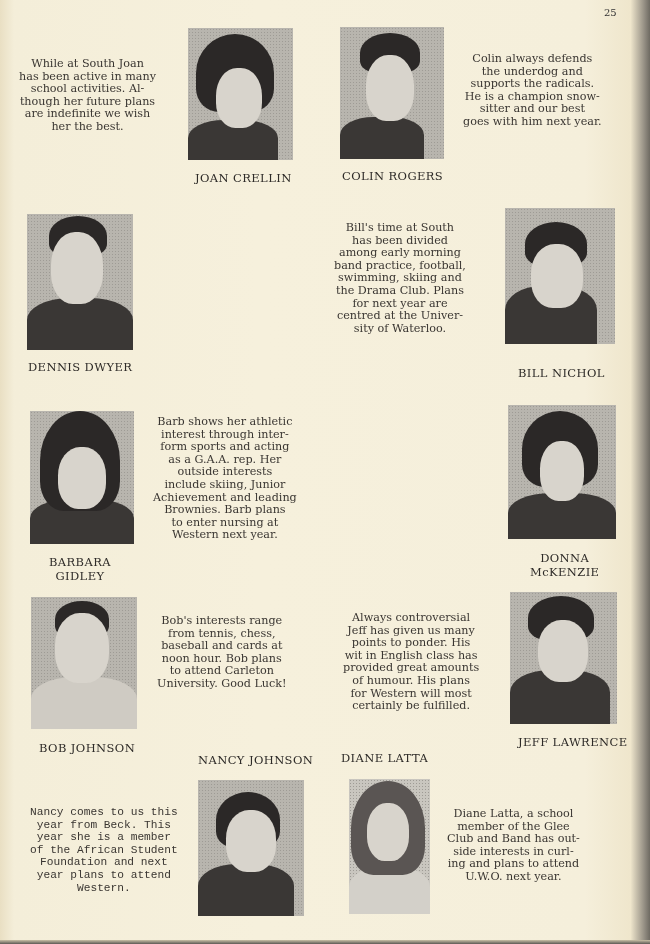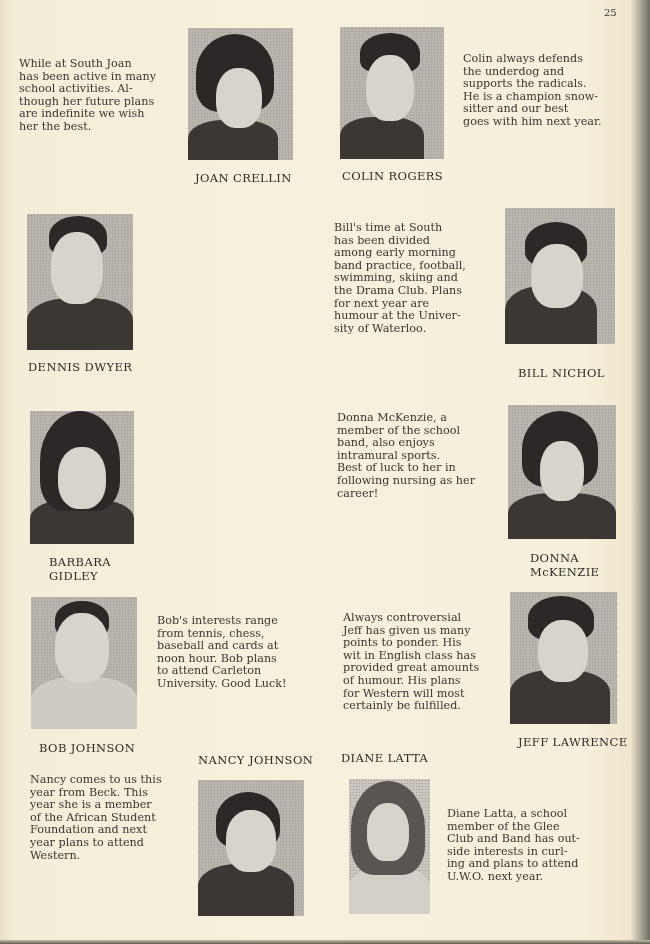--- a/index.html
+++ b/index.html
@@ -6,20 +6,21 @@
   body {
     width: 650px; height: 944px; overflow: hidden;
     background: #f3ecd7;
     font-family: "DejaVu Serif", serif;
     color: #3a3632;
     position: relative;
   }
   .page {
     position: absolute; left: 0; top: 0; width: 650px; height: 944px;
     background: linear-gradient(90deg, #e9dfc3 0px, #f4eed9 14px, #f6f0dc 40%, #f5efdb 90%, #efe6cc 97%, #9a9488 99%, #6e6a62 100%);
+    text-align: center;
   }
   .bottom-edge {
     position: absolute; left: 0; right: 0; bottom: 0; height: 4px;
     background: linear-gradient(180deg, #c9c0a6, #5d5a55);
   }
   .page-number {
     position: absolute; left: 604px; top: 7px; font-size: 10px; color: #333;
   }
   .photo {
     position: absolute;
@@ -89,44 +90,47 @@
   </div>
   <div class="name" style="left:28px;top:360px;">DENNIS DWYER</div>
 
   <div class="blurb" style="left:334px;top:222px;">Bill's time at South
 has been divided
 among early morning
 band practice, football,
 swimming, skiing and
 the Drama Club.  Plans
 for next year are
-humour at the Univer-
+centred at the Univer-
 sity of Waterloo.</div>
   <div class="photo" style="left:505px;top:208px;width:110px;height:136px;">
     <div class="body" style="left:0;top:78px;width:92px;height:60px;"></div>
     <div class="hair" style="left:20px;top:14px;width:62px;height:44px;"></div>
     <div class="head" style="left:26px;top:36px;width:52px;height:64px;"></div>
   </div>
   <div class="name" style="left:518px;top:354px;margin-top:12px;">BILL NICHOL</div>
 
   <div class="photo" style="left:30px;top:411px;width:104px;height:133px;">
     <div class="body" style="left:0;top:88px;width:104px;height:48px;"></div>
     <div class="hair" style="left:10px;top:0;width:80px;height:100px;"></div>
     <div class="head" style="left:28px;top:36px;width:48px;height:62px;"></div>
   </div>
   <div class="name" style="left:49px;top:555px;">BARBARA
 GIDLEY</div>
+  <div class="blurb" style="left:153px;top:416px;">Barb shows her athletic
+interest through inter-
+form sports and acting
+as a G.A.A. rep.  Her
+outside interests
+include skiing, Junior
+Achievement and leading
+Brownies.  Barb plans
+to enter nursing at
+Western next year.</div>
 
-  <div class="blurb" style="left:337px;top:412px;">Donna McKenzie, a
-member of the school
-band, also enjoys
-intramural sports.
-Best of luck to her in
-following nursing as her
-career!</div>
   <div class="photo" style="left:508px;top:405px;width:108px;height:134px;">
     <div class="body" style="left:0;top:88px;width:108px;height:50px;"></div>
     <div class="hair" style="left:14px;top:6px;width:76px;height:76px;"></div>
     <div class="head" style="left:32px;top:36px;width:44px;height:60px;"></div>
   </div>
   <div class="name" style="left:530px;top:551px;">DONNA
 McKENZIE</div>
 
   <div class="photo" style="left:31px;top:597px;width:106px;height:132px;">
     <div class="body" style="left:0;top:80px;width:106px;height:55px;background:#cfcbc3;"></div>
@@ -150,21 +154,21 @@
 to attend Carleton
 University.  Good Luck!</div>
   <div class="photo" style="left:510px;top:592px;width:107px;height:132px;">
     <div class="body" style="left:0;top:78px;width:100px;height:56px;"></div>
     <div class="hair" style="left:18px;top:4px;width:66px;height:44px;"></div>
     <div class="head" style="left:28px;top:28px;width:50px;height:62px;"></div>
   </div>
   <div class="name" style="left:510px;top:735px;margin-left:8px;">JEFF LAWRENCE</div>
 
   <div class="name" style="left:198px;top:753px;">NANCY JOHNSON</div>
-  <div class="blurb" style="left:30px;top:774px;">Nancy comes to us this
+  <div class="blurb" style="left:30px;top:806px;font-family:Liberation Mono, monospace;">Nancy comes to us this
 year from Beck.  This
 year she is a member
 of the African Student
 Foundation and next
 year plans to attend
 Western.</div>
   <div class="photo" style="left:198px;top:780px;width:106px;height:136px;">
     <div class="body" style="left:0;top:84px;width:96px;height:55px;"></div>
     <div class="hair" style="left:18px;top:12px;width:64px;height:56px;"></div>
     <div class="head" style="left:28px;top:30px;width:50px;height:62px;"></div>

